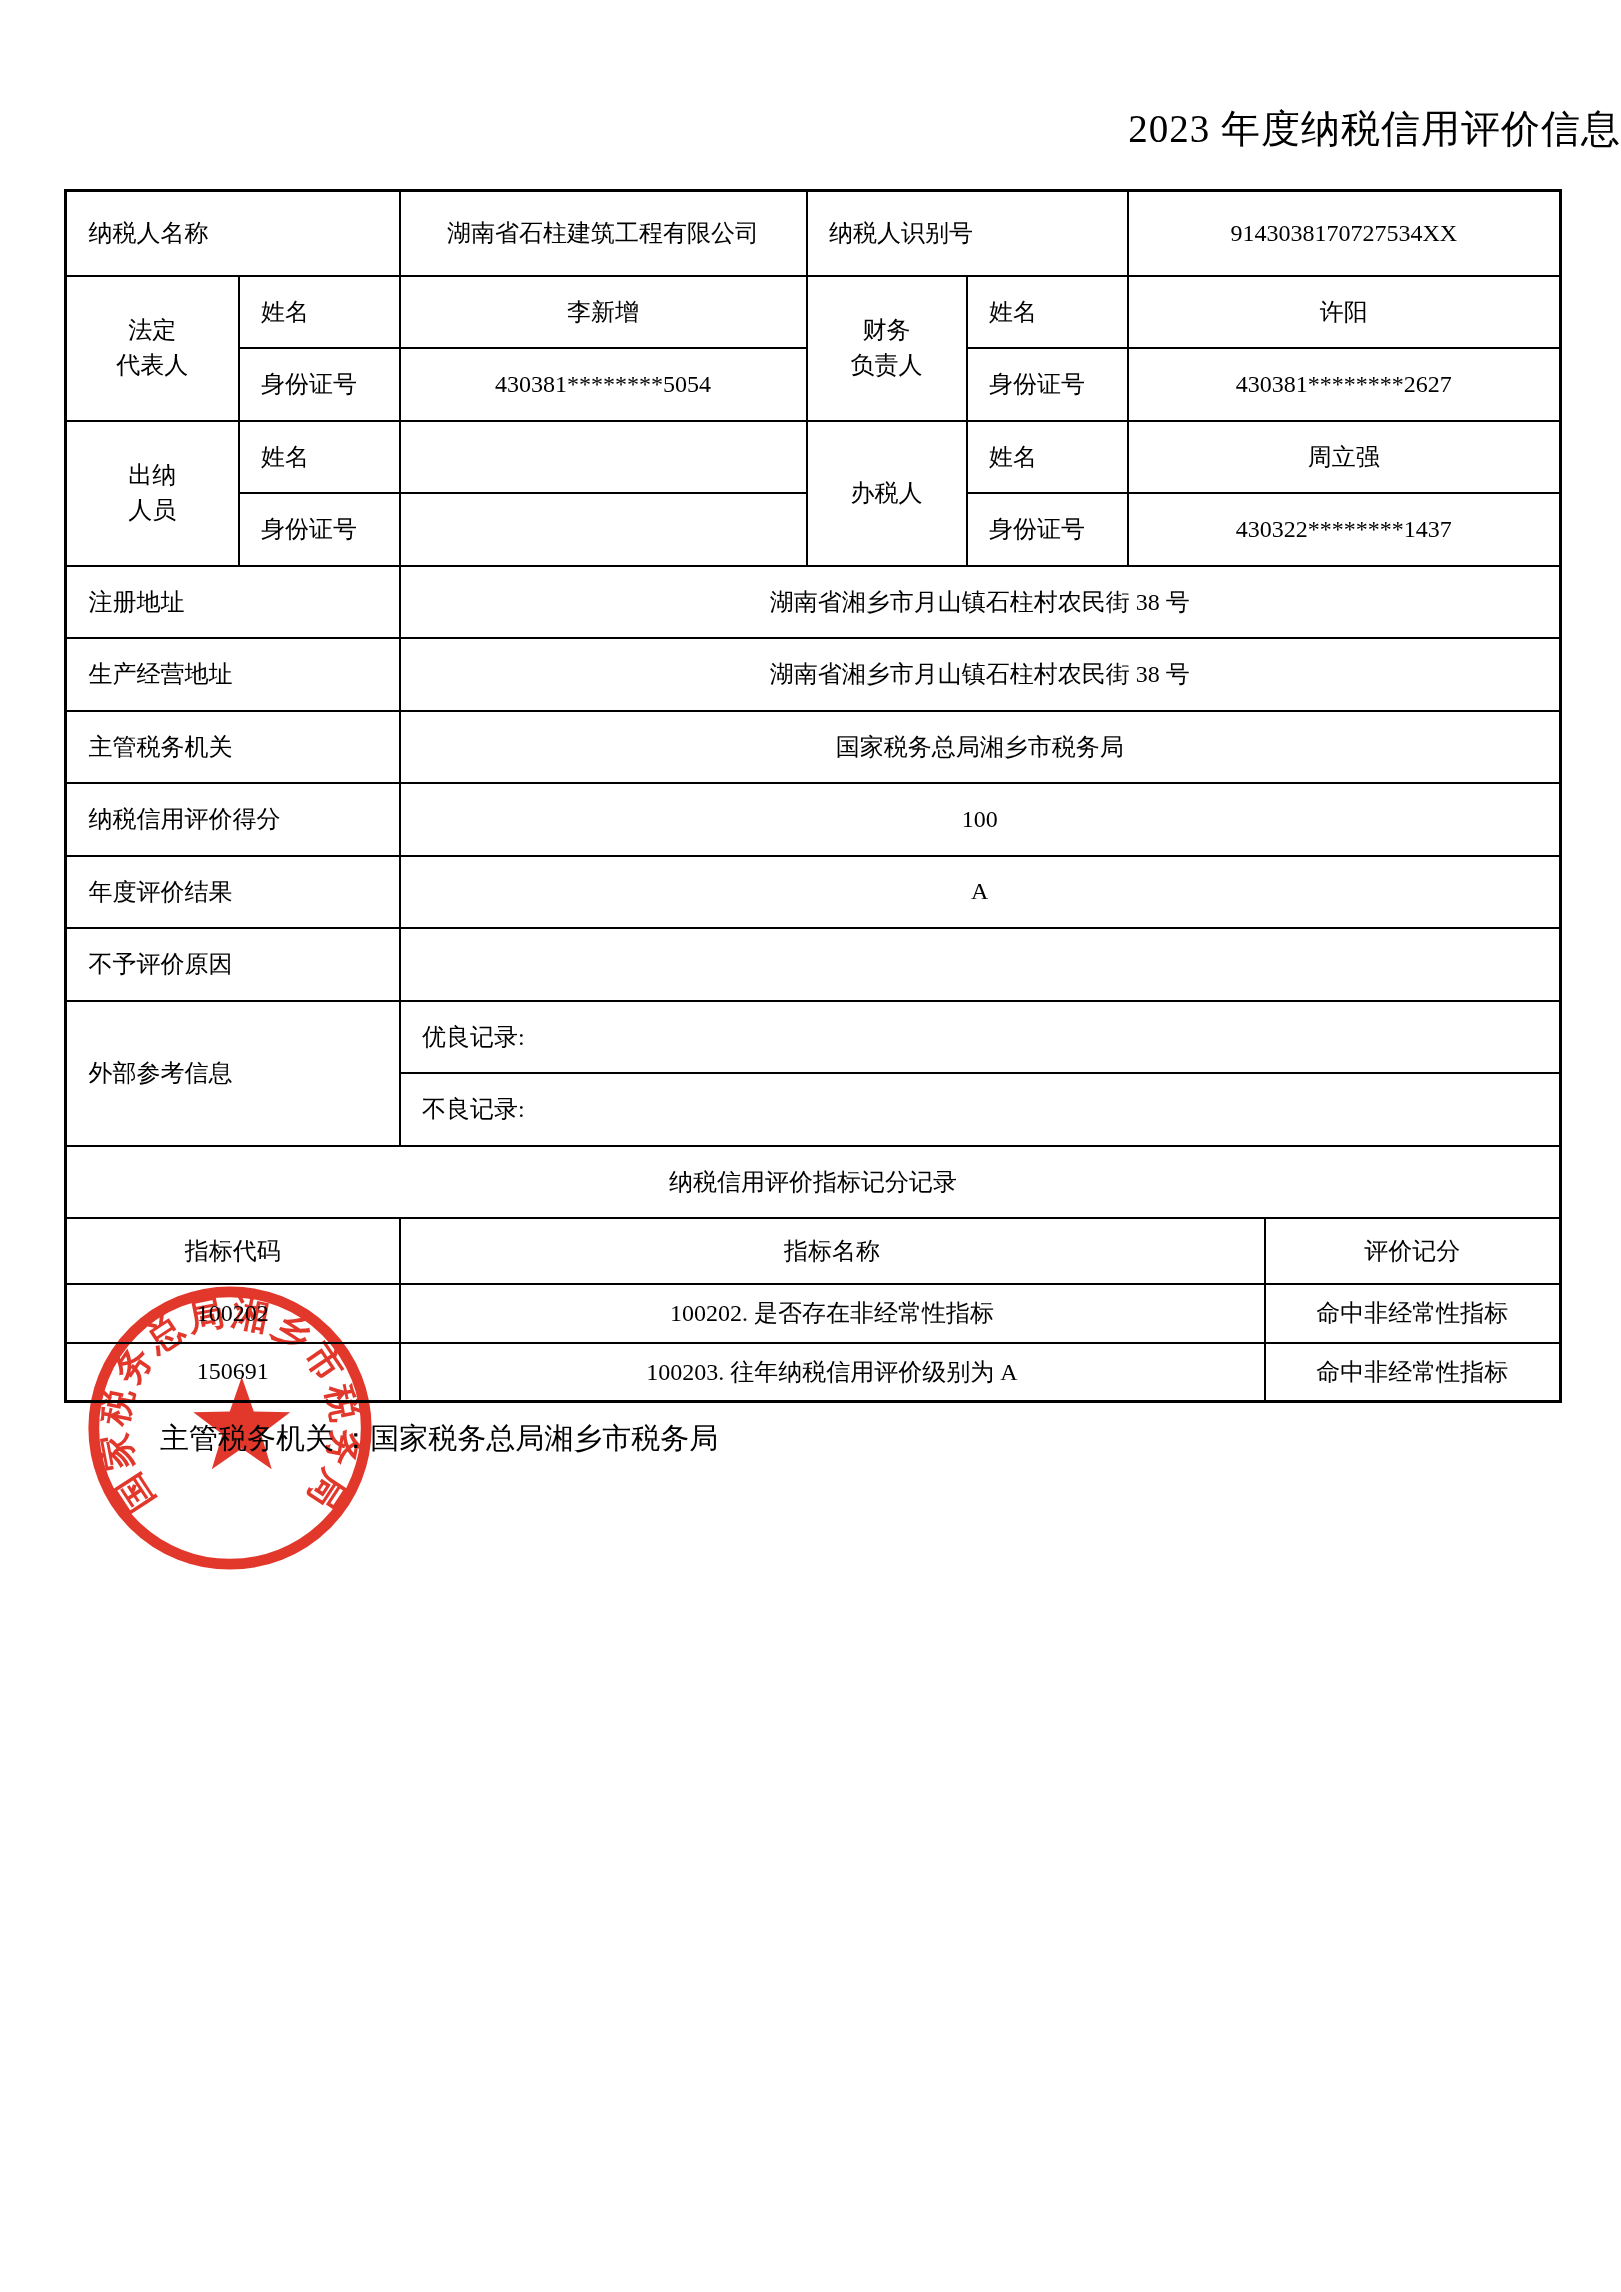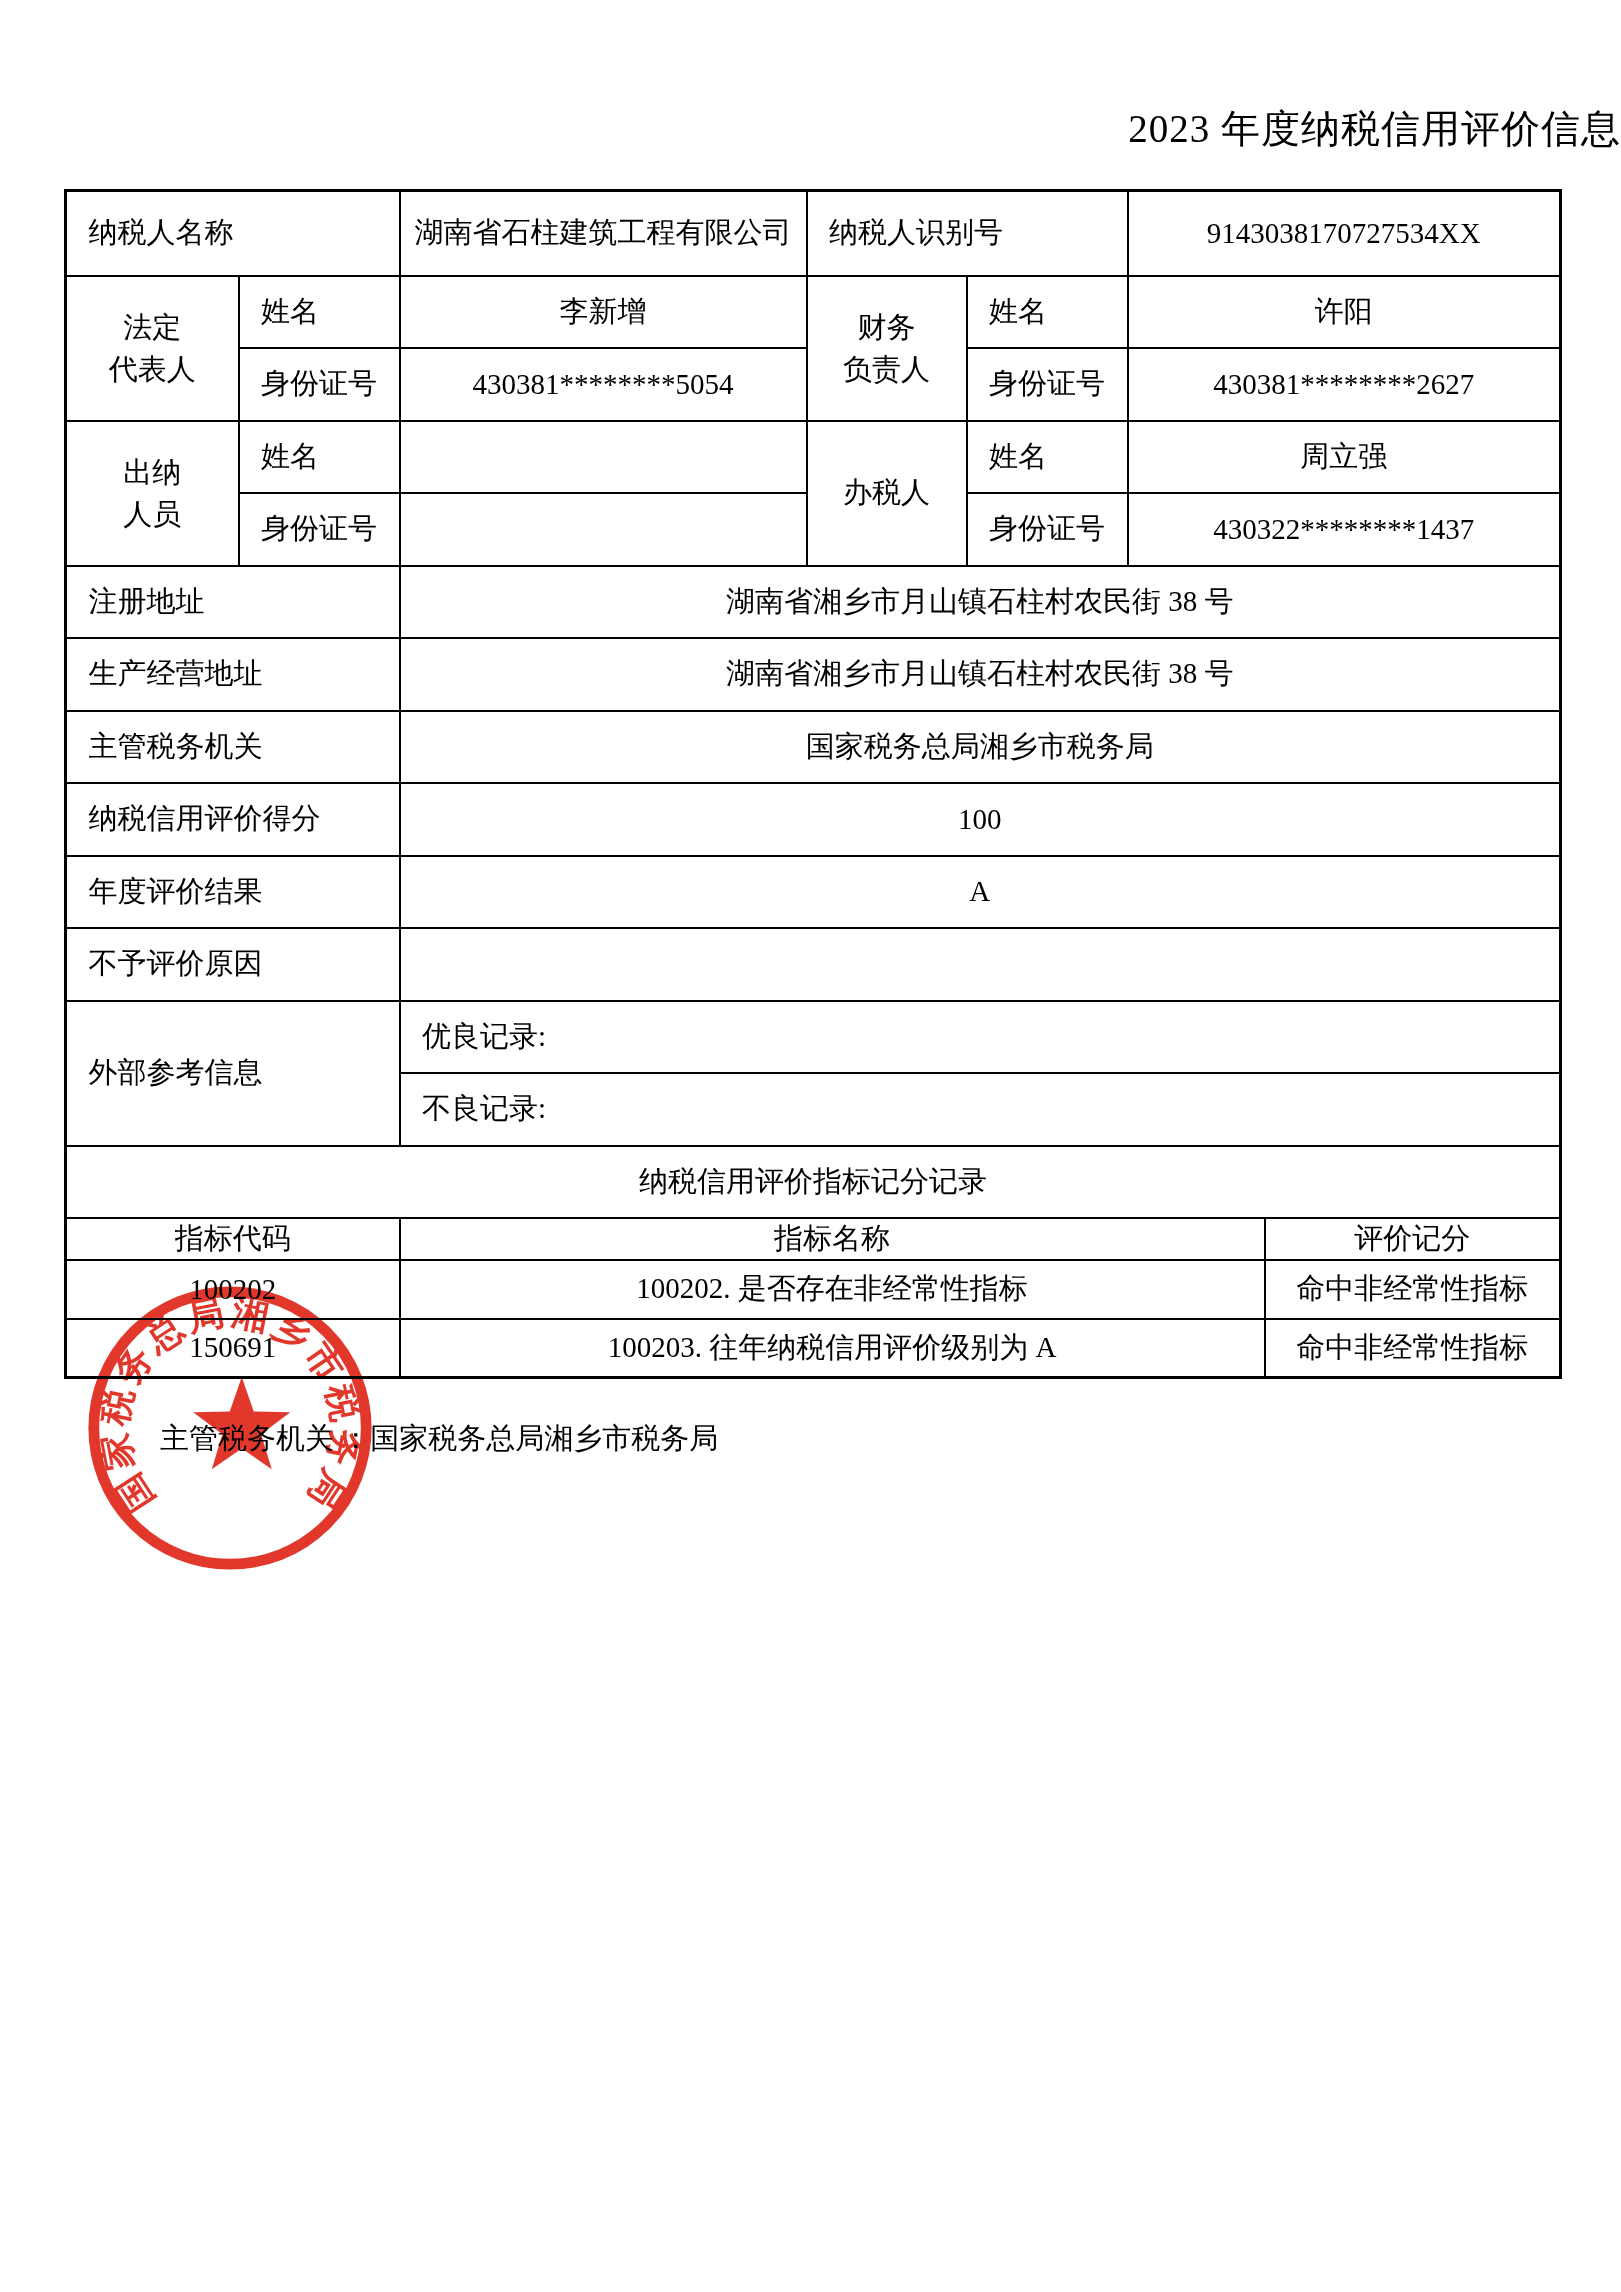--- a/index.html
+++ b/index.html
@@ -16,34 +16,34 @@
     position:absolute;top:102px;left:0;width:100%;
     text-align:right;
     font-size:39px;font-weight:500;letter-spacing:1px;
   }
   table.doc{
     position:absolute;left:64px;top:189px;
     width:1495px;
     border-collapse:collapse;
     table-layout:fixed;
     border:3.9px solid #000;
-    font-size:29px;
+    font-size:24px;
   }
   table.doc td{
     border:2px solid #000;
     border-top-width:2.9px;
     border-bottom-width:2.9px;
     vertical-align:middle;
     text-align:center;
     padding:0;
     overflow:hidden;
   }
   table.doc td.l{text-align:left;padding-left:21.6px;}
   tr.h87{height:85px} tr.h73{height:72px} tr.h74{height:73px}
-  tr.h55{height:38px} tr.h75{height:59px}
+  tr.h55{height:66px} tr.h75{height:59px}
   .two-line{line-height:1.45;}
   .footer{
     position:absolute;left:64px;top:1419px;width:1495px;height:41px;
     font-size:29px;
   }
   .footer .f-left{position:absolute;left:96px;top:0;white-space:pre;}
   .footer .f-right{position:absolute;left:959px;top:0;white-space:pre;}
   .seal{
     position:absolute;left:83px;top:1281px;width:294px;height:294px;
     mix-blend-mode:multiply;

